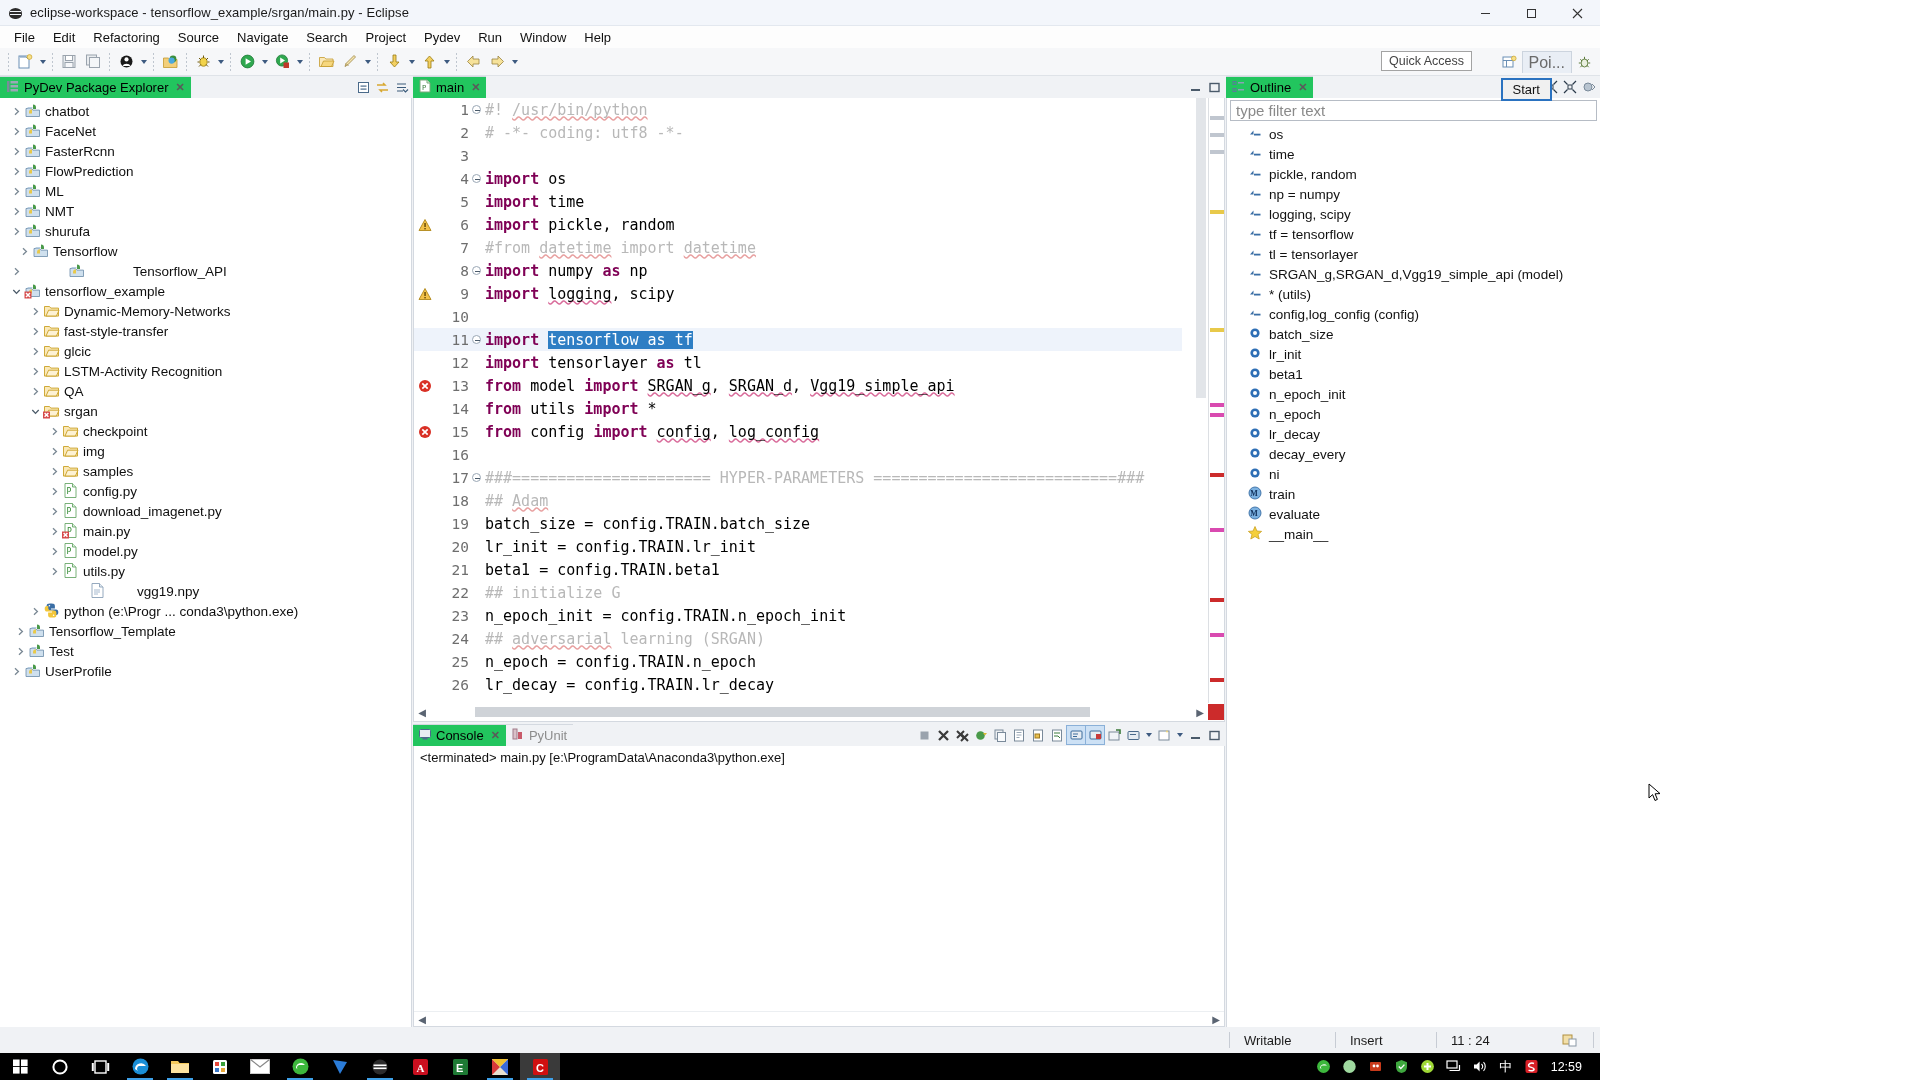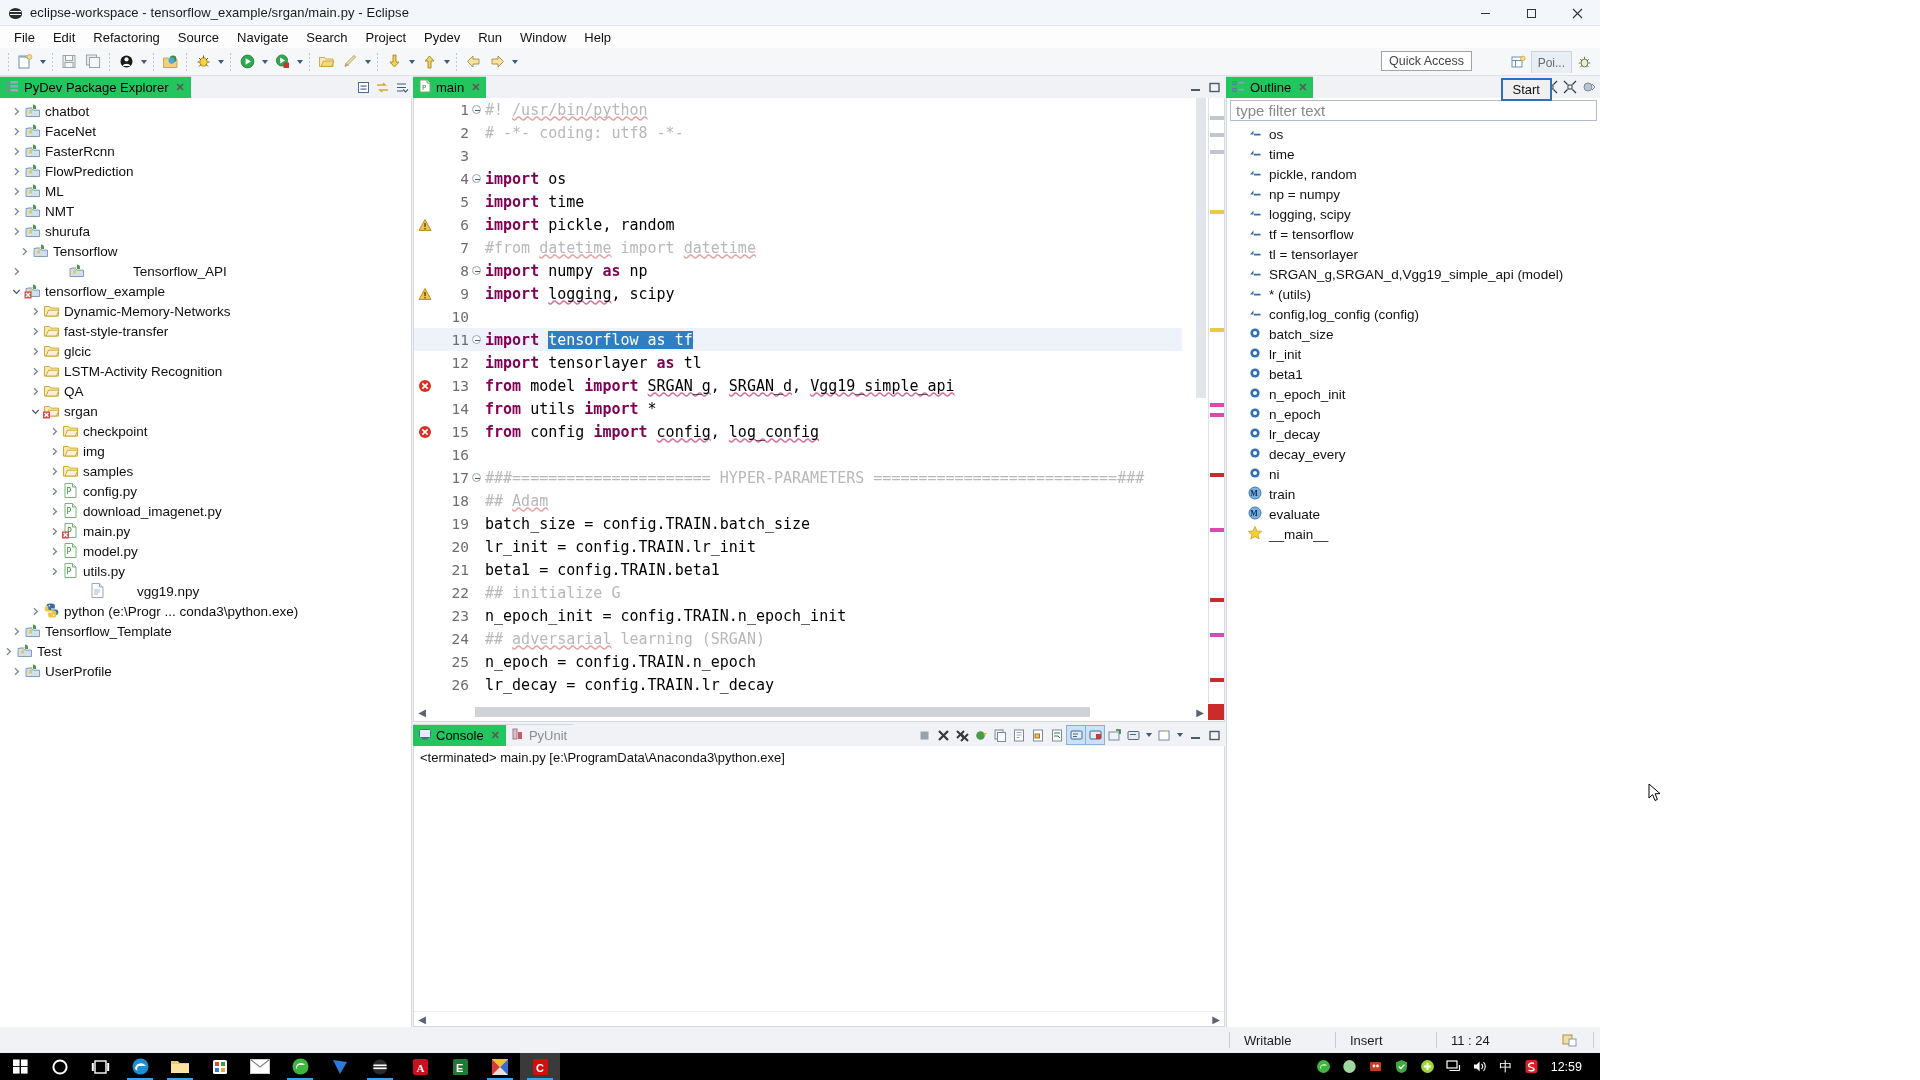--- a/index.html
+++ b/index.html
@@ -68,21 +68,21 @@
   }
   .persp-bar {
     position: absolute; right: 4px; top: 2px; height: 24px;
     display: flex; align-items: center;
   }
   .persp-btn {
     width: 24px; height: 22px; display: flex; align-items: center; justify-content: center;
   }
   .persp-tab {
     height: 22px; display: flex; align-items: center; padding: 0 6px;
-    font-size: 12px; color: #6a6a6a; background: #e9eef5;
+    font-size: 16px; color: #6a6a6a; background: #e9eef5;
     border: 1px solid #ccd4de; border-bottom: none;
   }
 
   
   .workbench {
     position: absolute; top: 76px; left: 0; right: 0; bottom: 53px;
     background: #f0f2f5;
   }
 
   
@@ -787,35 +787,35 @@
                 </svg>
               </span>
               <span class="tnode-icon"><svg width="17" height="17" viewBox="0 0 17 17">
                   <path d="M8.5 1.5 c2.6 0 3.4 0.8 3.4 2.6 v2.4 H8 v1 h5 c1.6 0 2.3 0.9 2.3 2.8 c0 1.9-0.8 2.8-2.3 2.8 h-1.3 v-2.2 c0-1.6-0.9-2.3-2.5-2.3 H6 c-1.5 0-2.4-0.8-2.4-2.5 V4.1 c0-1.8 0.9-2.6 3.4-2.6 z" fill="#3a6ea5"></path>
                   <circle cx="6.4" cy="3.8" r="0.8" fill="#fff"></circle>
                   <path d="M8.5 15.5 c-2.6 0-3.4-0.8-3.4-2.6 v-2.4 H9 v-1 H4 c-1.6 0-2.3-0.9-2.3-2.8 c0-1.9 0.8-2.8 2.3-2.8 h1.3 v2.2 c0 1.6 0.9 2.3 2.5 2.3 h3.2 c1.5 0 2.4 0.8 2.4 2.5 v2 c0 1.8-0.9 2.6-3.4 2.6 z" fill="#f2c63a"></path>
                   <circle cx="10.6" cy="13.2" r="0.8" fill="#fff"></circle>
                 </svg></span>
               <span class="tlabel">python  (e:\Progr ... conda3\python.exe)</span>
             </div>
-            <div class="tree-row" style="padding-left: 8px;">
+            <div class="tree-row" style=" margin-left: 12px;">
               <span class="twisty">
                 <svg width="9" height="9" viewBox="0 0 9 9">
                   <path d="M3 1.3 L6.4 4.5 L3 7.7" fill="none" stroke="#7a8894" stroke-width="1.3"></path>
                 </svg>
               </span>
               <span class="tnode-icon"><svg width="17" height="17" viewBox="0 0 17 17">
                   <path d="M2 6.5 h5.5 l1.4 1.6 h6.6 v6.4 H2 z" fill="#cfe0ee" stroke="#6a8aa8" stroke-width="0.8"></path>
                   <path d="M3.5 5 h5 v1.5 h-5 z" fill="#b8cfe2"></path>
                   <path d="M9 2.5 a3 3 0 0 1 3 3 v1.6 h-3 z" fill="#4a9a4a"></path>
                   <path d="M8 7.2 a3 3 0 0 0 -3 3 v1.4 h3 z" fill="#e8c84a"></path>
                 </svg></span>
               <span class="tlabel">Tensorflow_Template</span>
             </div>
-            <div class="tree-row" style="padding-left: 0;">
+            <div class="tree-row" style="padding-left: 12px;">
               <span class="twisty">
                 <svg width="9" height="9" viewBox="0 0 9 9">
                   <path d="M3 1.3 L6.4 4.5 L3 7.7" fill="none" stroke="#7a8894" stroke-width="1.3"></path>
                 </svg>
               </span>
               <span class="tnode-icon"><svg width="17" height="17" viewBox="0 0 17 17">
                   <path d="M2 6.5 h5.5 l1.4 1.6 h6.6 v6.4 H2 z" fill="#cfe0ee" stroke="#6a8aa8" stroke-width="0.8"></path>
                   <path d="M3.5 5 h5 v1.5 h-5 z" fill="#b8cfe2"></path>
                   <path d="M9 2.5 a3 3 0 0 1 3 3 v1.6 h-3 z" fill="#4a9a4a"></path>
                   <path d="M8 7.2 a3 3 0 0 0 -3 3 v1.4 h3 z" fill="#e8c84a"></path>

